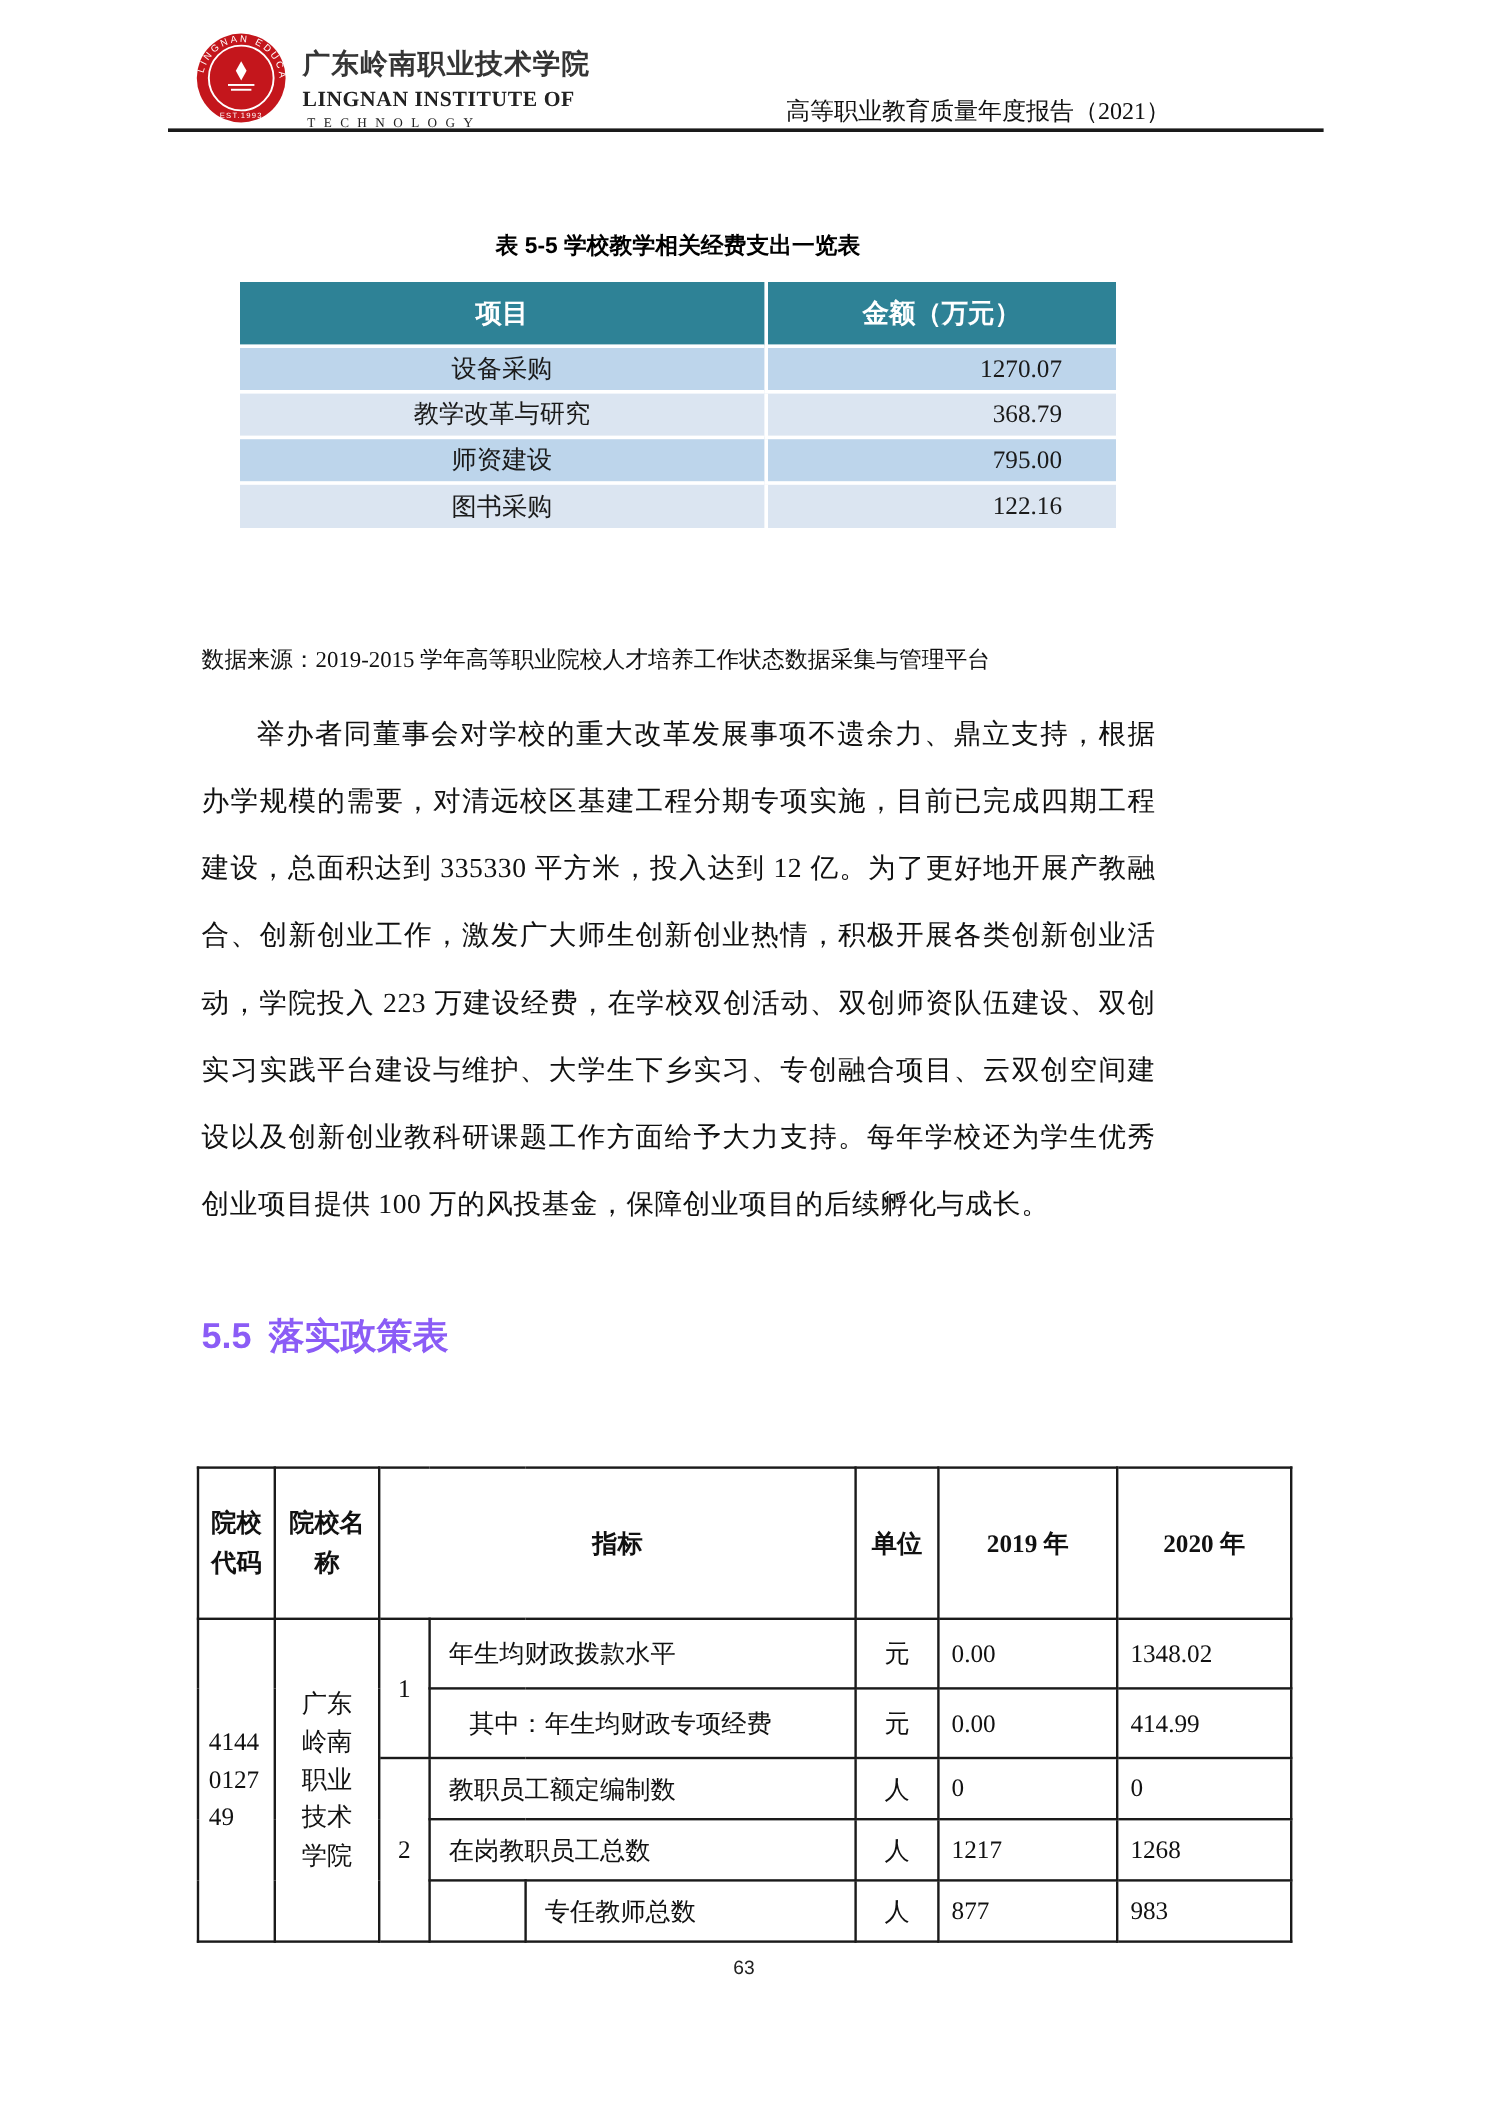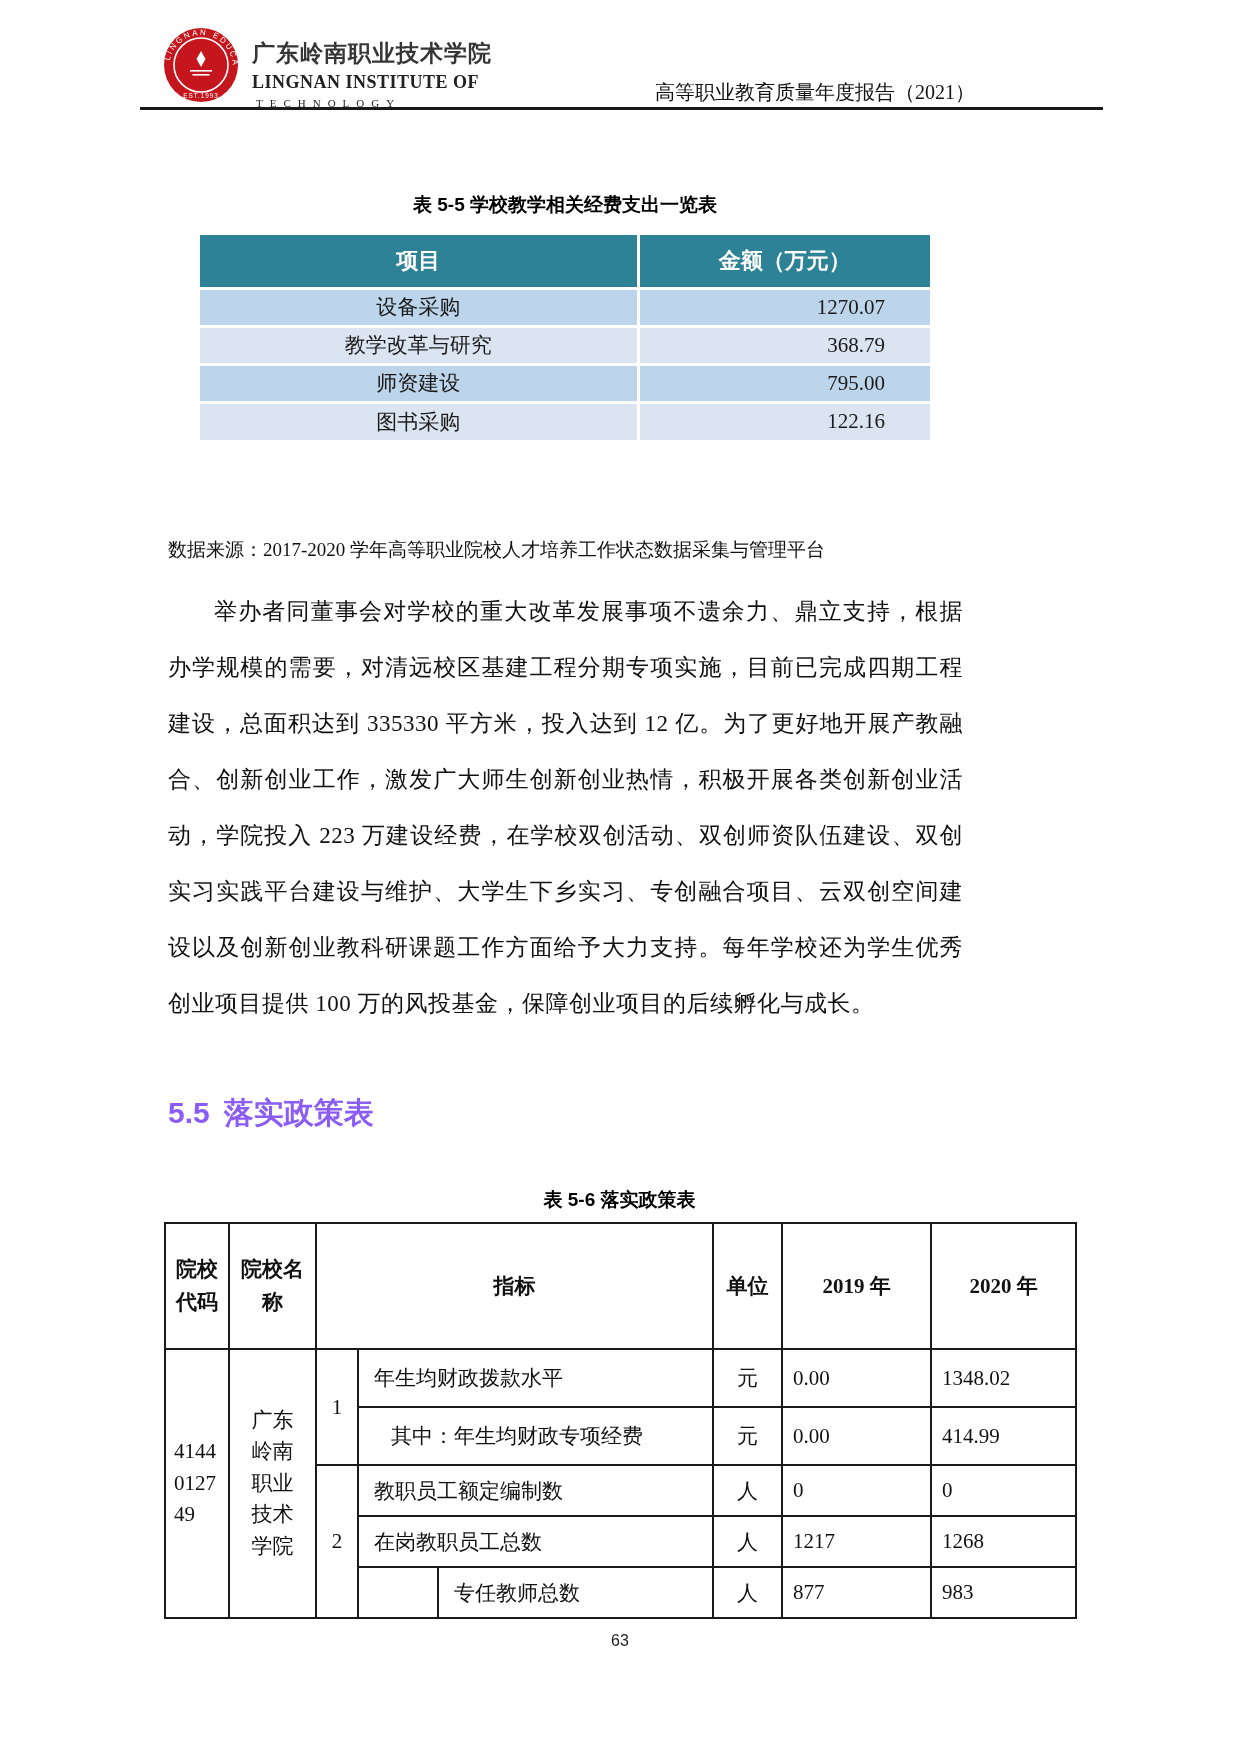--- a/index.html
+++ b/index.html
@@ -109,29 +109,28 @@
         <td>师资建设</td>
         <td class="amount">795.00</td>
       </tr>
       <tr>
         <td>图书采购</td>
         <td class="amount">122.16</td>
       </tr>
     </tbody>
   </table>
 
-  <div class="src-note">数据来源：2017-2020 学年高等职业院校人才培养工作状态数据采集与管理平台</div>
+  <div class="src-note">数据来源：2019-2015 学年高等职业院校人才培养工作状态数据采集与管理平台</div>
 
   <div class="body-par">举办者同董事会对学校的重大改革发展事项不遗余力、鼎立支持，根据办学规模的需要，对清远校区基建工程分期专项实施，目前已完成四期工程建设，总面积达到 335330 平方米，投入达到 12 亿。为了更好地开展产教融合、创新创业工作，激发广大师生创新创业热情，积极开展各类创新创业活动，学院投入 223 万建设经费，在学校双创活动、双创师资队伍建设、双创实习实践平台建设与维护、大学生下乡实习、专创融合项目、云双创空间建设以及创新创业教科研课题工作方面给予大力支持。每年学校还为学生优秀创业项目提供 100 万的风投基金，保障创业项目的后续孵化与成长。</div>
 
   <div class="sec-hd">
     <span class="sec-no">5.5</span><span>落实政策表</span>
   </div>
 
-  <div class="cap56">表 5-6 落实政策表</div>
 
   <table class="t56">
     <colgroup>
       <col style="width:64px">
         <col style="width:87px">
         <col style="width:42px">
         <col style="width:80px">
       <col style="width:275px">
         <col style="width:69px">
         <col style="width:149px">

